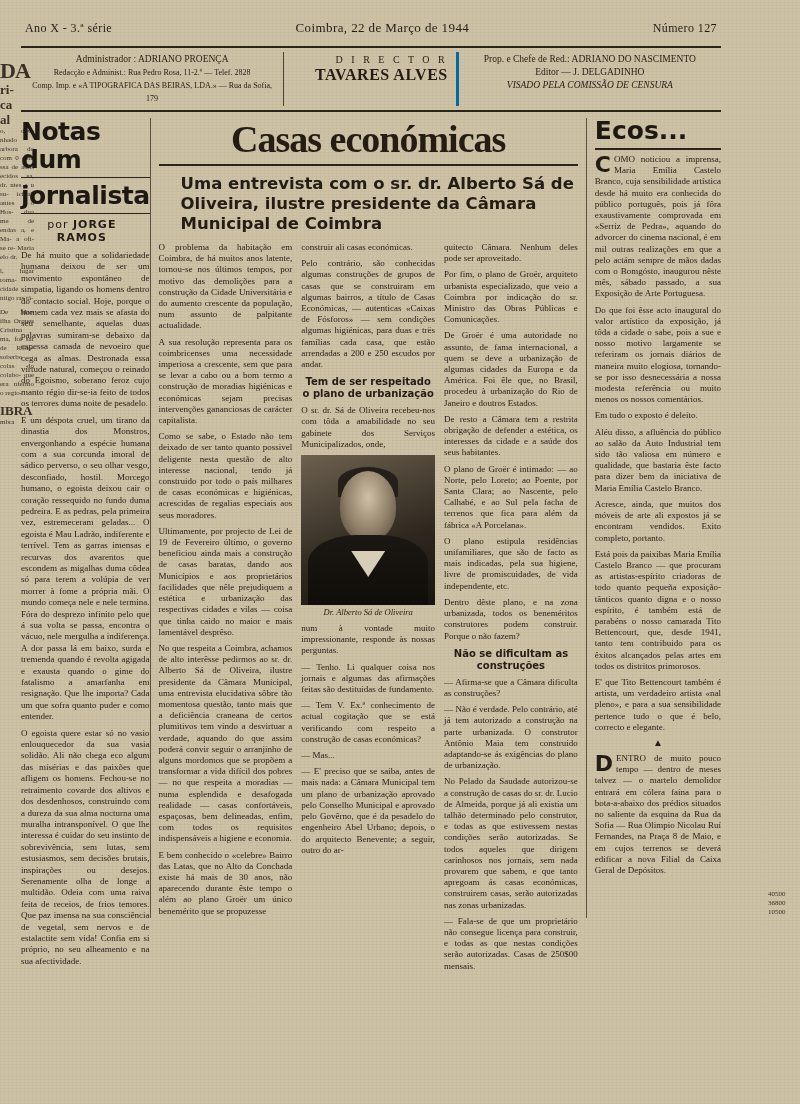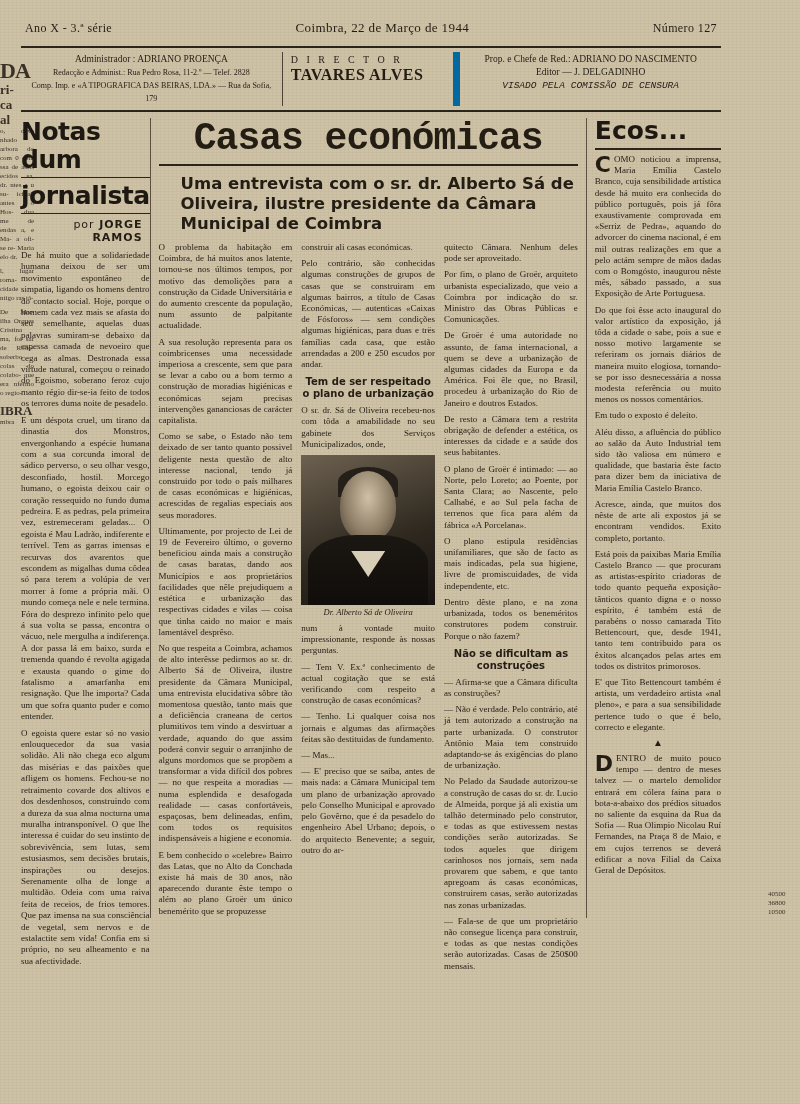--- a/index.html
+++ b/index.html
@@ -76,55 +76,55 @@
   
   .infobar{
     margin-top:8px;
     border-top:2px solid #2a241b;border-bottom:2px solid #2a241b;
     display:flex;align-items:stretch;
     font-size:9.5px;line-height:13px;
     padding:4px 0;
   }
   .infobar .col{padding:1px 8px;}
   .infobar .c1{width:38%;text-align:center;border-right:1px solid #4b4134;}
-  .infobar .c2{width:24%;text-align:left;border-right:7px solid #0369a1;}
+  .infobar .c2{width:24%;text-align:right;border-right:3px solid #0369a1;}
   .infobar .c3{width:38%;text-align:center;}
   .infobar .c2 .dirlabel{letter-spacing:3px;font-size:10px;}
   .infobar .c2 .dirname{font-size:16px;font-weight:bold;letter-spacing:.5px;margin-top:2px;}
   .infobar .small{font-size:8px;}
-  .infobar .ital{font-style:italic;font-family:Liberation Mono, monospace;}
+  .infobar .ital{font-style:italic;}
   
   .body{
     position:relative;margin-top:6px;
     display:flex;gap:0;
     height:800px;
   }
   .colA{width:130px;padding-right:0;border-right:1px solid #5a5041;}
   .colMid{width:432px;padding:0 8px;border-right:1px solid #5a5041;}
   .colC{width:130px;padding-left:8px;}
   h2.sect{
     font-family:"DejaVu Sans", sans-serif;
     font-weight:bold;margin:0;color:#1d1811;
   }
   .notas h2{font-size:25px;line-height:28px;letter-spacing:-.5px;}
   .rule{border-bottom:1.5px solid #2a241b;margin:3px 0 4px 0;}
   .byline{
-    text-align:right;font-family:"DejaVu Sans",sans-serif;
+    text-align:center;font-family:"DejaVu Sans",sans-serif;
     font-size:11px;letter-spacing:1px;margin:3px 7px 6px 0;
   }
   .byline .nm{font-weight:bold;}
   p.tx{
     margin:0 0 5px 0;text-align:justify;
     font-size:9px;line-height:11.2px;
     hyphens:auto;
   }
   .colA p.tx{font-size:9px;line-height:11.4px;}
   
   .mainhead{
-    font-family:Liberation Mono, monospace;font-weight:bold;
+    font-family:Liberation Serif, serif;font-weight:bold;
     font-size:38px;line-height:42px;text-align:center;letter-spacing:-1px;
     margin:0;
   }
   .subhead{
     font-family:"DejaVu Sans",sans-serif;font-weight:bold;
     font-size:16.5px;line-height:20px;text-align:left;
     margin:8px 0 8px 0;padding-left:22px;
   }
   .threecol{display:flex;gap:9px;}
   .threecol .cc{width:33.33%;}
@@ -256,22 +256,22 @@
           <div class="midhead">Tem de ser respeitado o plano de urbanização</div>
           <p class="tx">O sr. dr. Sá de Oliveira recebeu-nos com tôda a amabilidade no seu gabinete dos Serviços Municipalizados, onde,</p>
           <div class="photo">
             <div class="hair"></div>
             <div class="face"></div>
             <div class="body"></div>
             <div class="collar"></div>
           </div>
           <div class="caption">Dr. Alberto Sá de Oliveira</div>
           <p class="tx">num à vontade muito impressionante, responde às nossas perguntas.</p>
+          <p class="tx">— Tenho. Li qualquer coisa nos jornais e algumas das afirmações feitas são destituidas de fundamento.</p>
           <p class="tx">— Tem V. Ex.ª conhecimento de actual cogitação que se está verificando com respeito a construção de casas económicas?</p>
-          <p class="tx">— Tenho. Li qualquer coisa nos jornais e algumas das afirmações feitas são destituidas de fundamento.</p>
           <p class="tx">— Mas...</p>
           <p class="tx">— E' preciso que se saiba, antes de mais nada: a Câmara Municipal tem um plano de urbanização aprovado pelo Conselho Municipal e aprovado pelo Govêrno, que é da pesadelo do engenheiro Abel Urbano; depois, o do arquitecto Benevente; a seguir, outro do ar-</p>
         </div>
         <div class="cc">
           <p class="tx">quitecto Câmara. Nenhum deles pode ser aproveitado.</p>
           <p class="tx">Por fim, o plano de Groër, arquiteto urbanista especializado, que veio a Coimbra por indicação do sr. Ministro das Obras Públicas e Comunicações.</p>
           <p class="tx">De Groër é uma autoridade no assunto, de fama internacional, a quem se deve a urbanização de algumas cidades da Europa e da América. Foi êle que, no Brasil, procedeu à urbanização do Rio de Janeiro e doutros Estados.</p>
           <p class="tx">De resto a Câmara tem a restrita obrigação de defender a estética, os interesses da cidade e a saúde dos seus habitantes.</p>
           <p class="tx">O plano de Groër é intimado: — ao Norte, pelo Loreto; ao Poente, por Santa Clara; ao Nascente, pelo Calhabé, e ao Sul pela facha de terrenos que fica para além da fábrica «A Porcelana».</p>
           <p class="tx">O plano estipula residências unifamiliares, que são de facto as mais indicadas, pela sua higiene, livre de promiscuidades, de vida independente, etc.</p>
@@ -286,21 +286,21 @@
       </div>
     </div>
 
     <div class="colC ecos">
       <h2 class="sect">Ecos...</h2>
       <div class="thick"></div>
       <p class="tx dropcap">COMO noticiou a imprensa, Maria Emília Castelo Branco, cuja sensibilidade artística desde há muito era conhecida do público português, pois já fôra exaustivamente comprovada em «Serriz de Pedra», aquando do advorcer do cinema nacional, é em mil outras realizações em que a pelo actám sempre de mãos dadas com o Bomgósto, inaugurou nêste mês, sábado passado, a sua Exposição de Arte Portuguesa.</p>
       <p class="tx">Do que foi êsse acto inaugural do valor artístico da exposição, já tôda a cidade o sabe, pois a sue e nosso motivo largamente se referiram os jornais diários de maneira muito elogiosa, tornando-se por isso desnecessária a nossa modesta referência ou muito menos os nossos comentários.</p>
       <p class="tx">Em tudo o exposto é deleito.</p>
       <p class="tx">Aléu disso, a afluência do público ao salão da Auto Industrial tem sido tão valiosa em número e qualidade, que bastaria êste facto para dizer bem da iniciativa de Maria Emília Castelo Branco.</p>
-      <p class="tx">Acresce, ainda, que muitos dos nêste de arte ali expostos já se encontram vendidos. Exito completo, portanto.</p>
+      <p class="tx">Acresce, ainda, que muitos dos móveis de arte ali expostos já se encontram vendidos. Exito completo, portanto.</p>
       <p class="tx">Está pois da paixibas Maria Emília Castelo Branco — que procuram as artistas-espírito criadoras de todo quanto pequeña exposição-tânticos quanto digna e o nosso espírito, é também está de parabéns o nosso camarada Tito Bettencourt, que, desde 1941, tanto tem contribuido para os êxitos alcançados pelas artes em todos os distritos primorosos.</p>
       <p class="tx">E' que Tito Bettencourt também é artista, um verdadeiro artista «nal pleno», e para a sua sensibilidade pertence tudo o que é belo, correcto e elegante.</p>
       <p class="tx"></p>
       <div class="tri">▲</div>
       <p class="tx dropcap">DENTRO de muito pouco tempo — dentro de meses talvez — o martelo demolidor entrará em cólera faina para o bota-a-abaixo dos prédios situados no saliente da esquina da Rua da Sofia — Rua Olimpio Nicolau Ruí Fernandes, na Praça 8 de Maio, e em cujos terrenos se deverá edificar a nova Filial da Caixa Geral de Depósitos.</p>
 
     </div>
 
   </div>
 </div>

